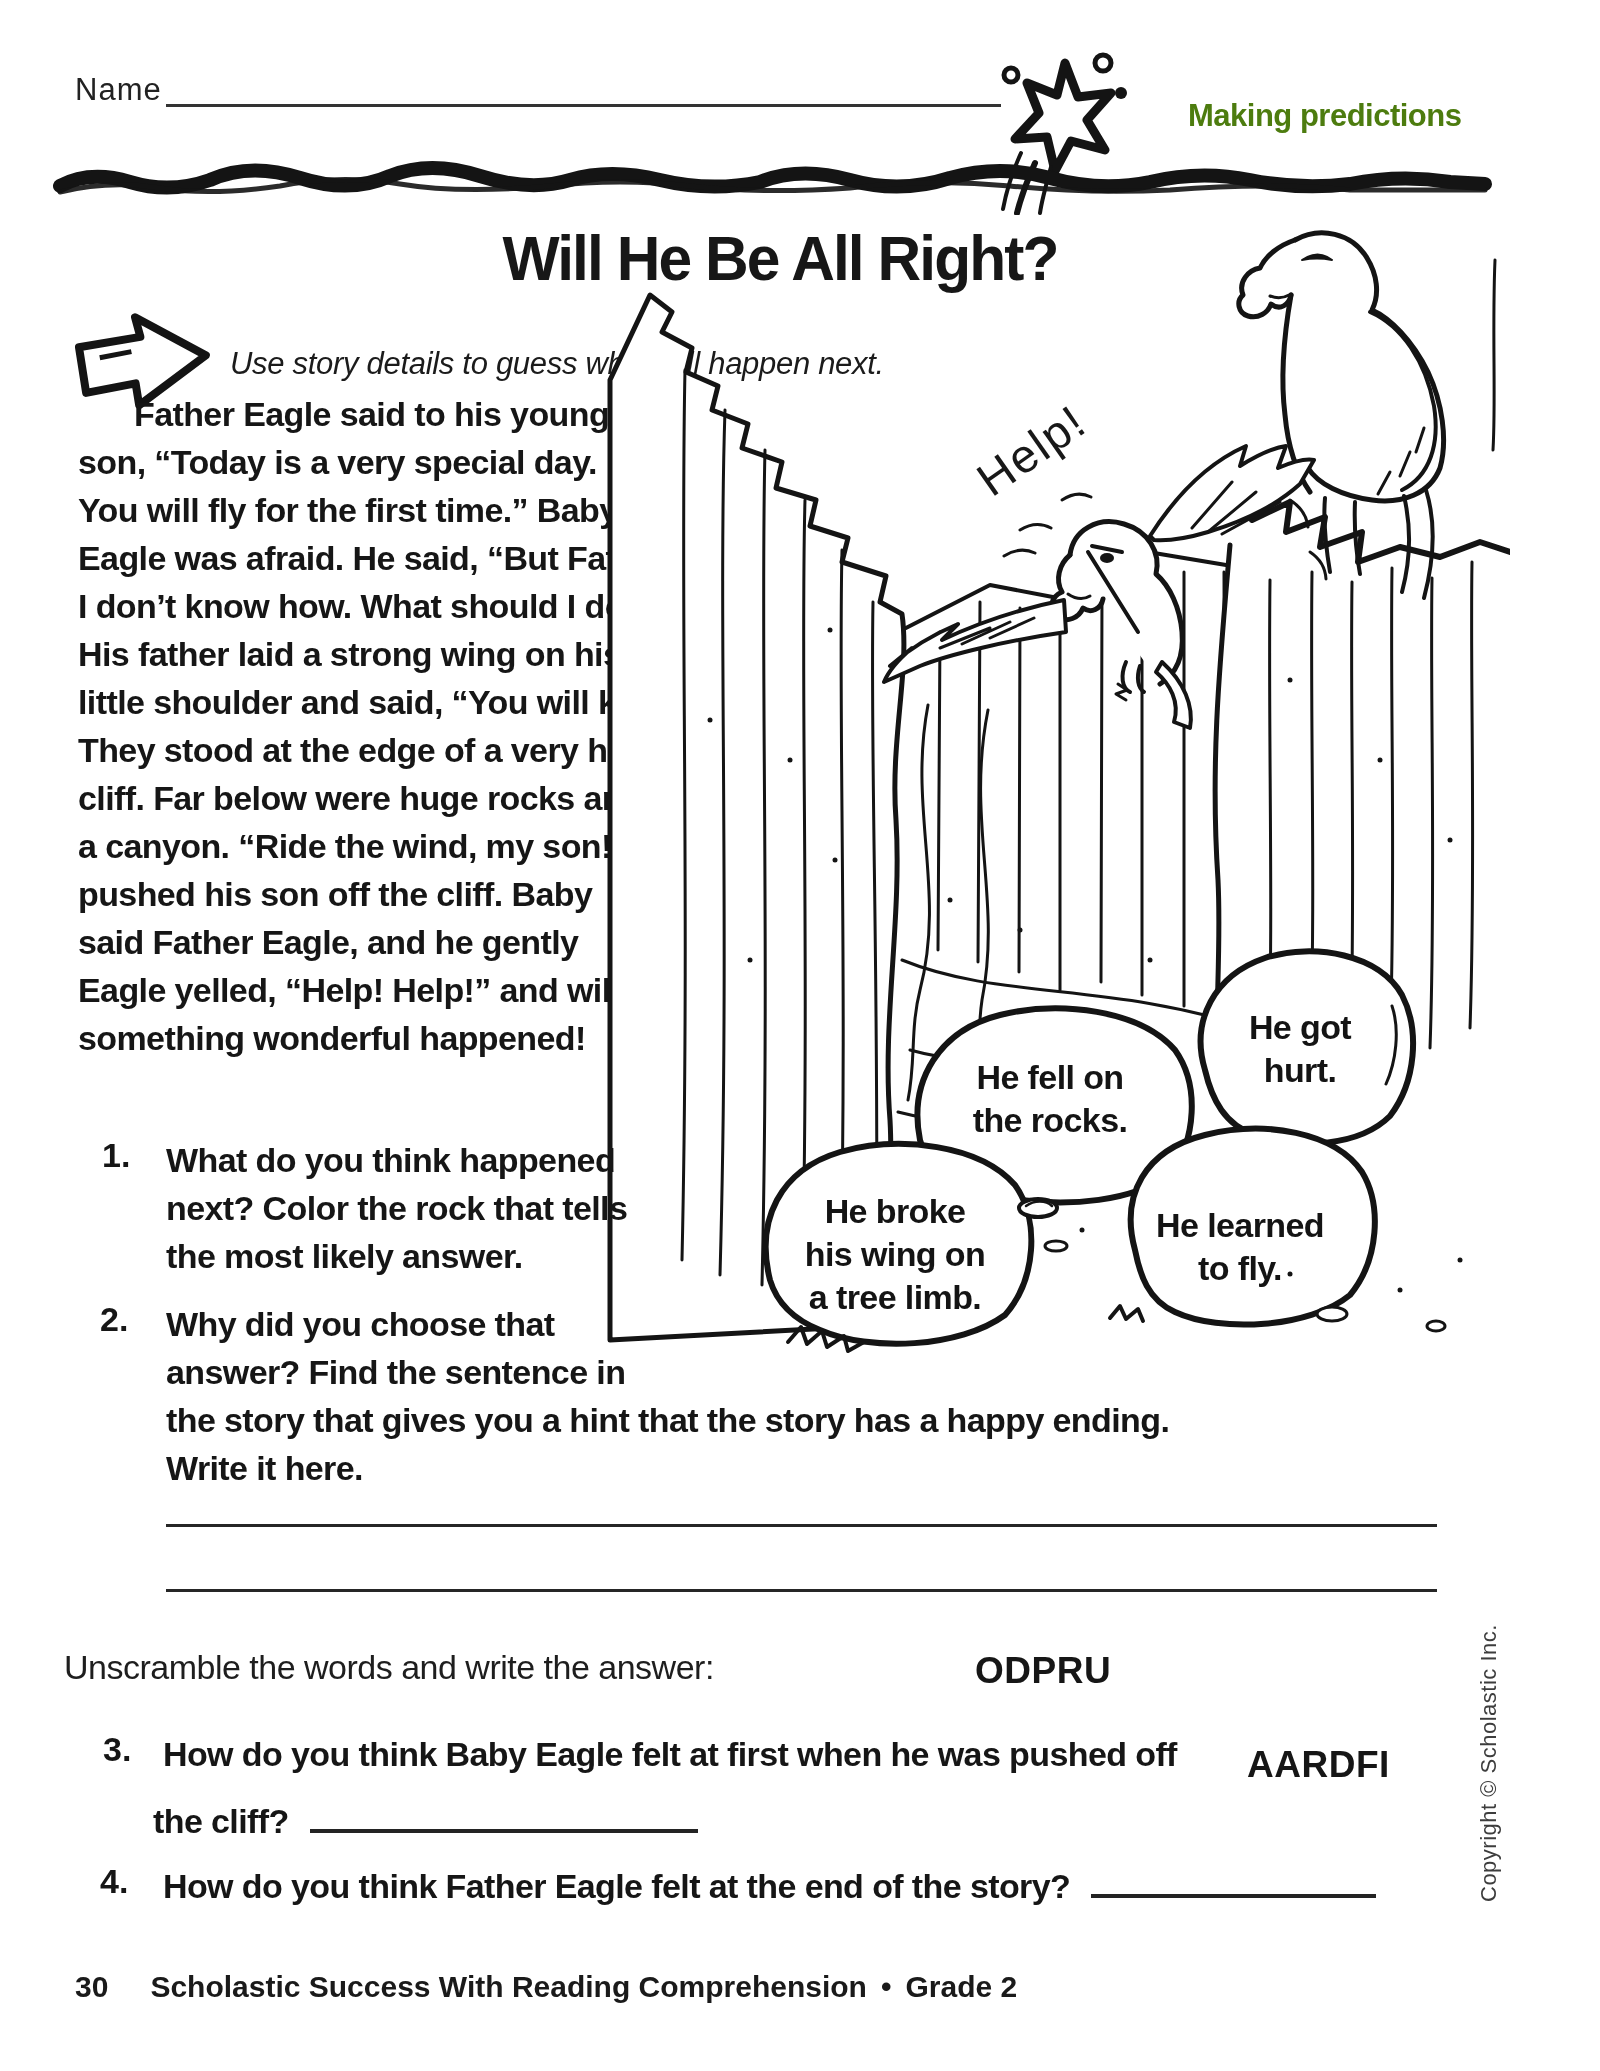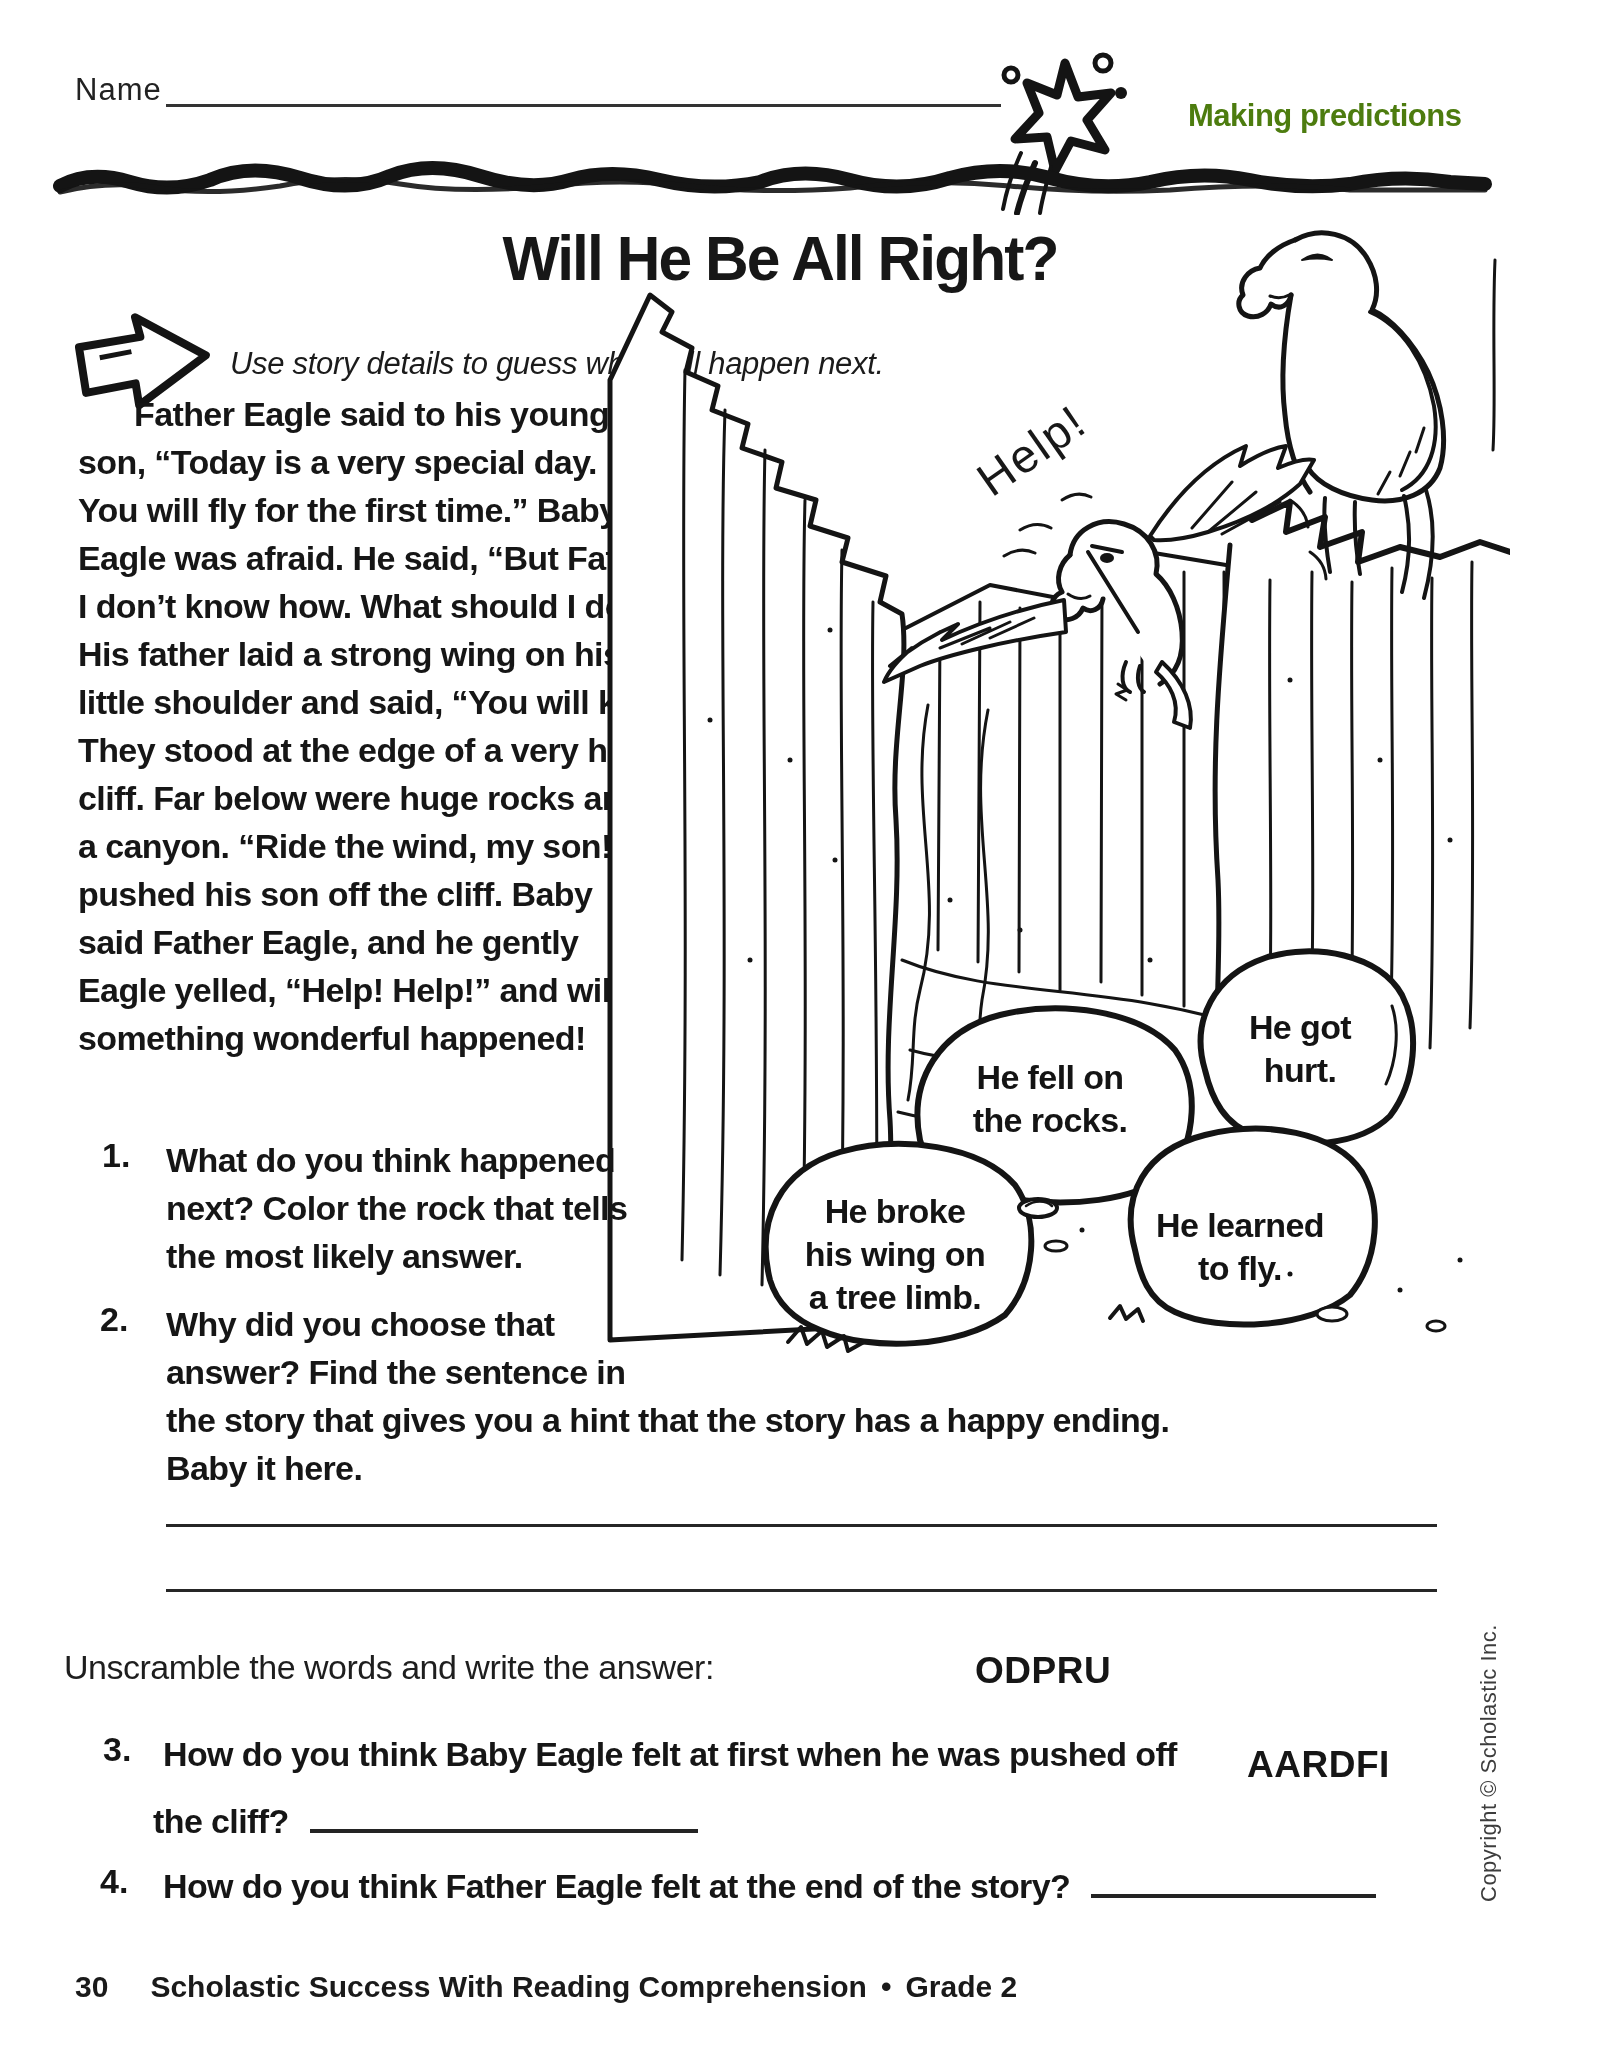--- a/index.html
+++ b/index.html
@@ -239,21 +239,21 @@
     <div class="line">What do you think happened</div>
     <div class="line">next? Color the rock that tells</div>
     <div class="line">the most likely answer.</div>
   </div>
 
   <div class="abs qnum" style="left:100px;top:1300px;">2.</div>
   <div class="abs qtext" style="left:166px;top:1300px;">
     <div class="line">Why did you choose that</div>
     <div class="line">answer? Find the sentence in</div>
     <div class="line">the story that gives you a hint that the story has a happy ending.</div>
-    <div class="line">Baby it here.</div>
+    <div class="line">Write it here.</div>
   </div>
   <div class="abs rule" style="left:166px;top:1524px;width:1271px;"></div>
   <div class="abs rule" style="left:166px;top:1589px;width:1271px;"></div>
 
   <div class="abs unscramble-label">Unscramble the words and write the answer:</div>
   <div class="abs word" style="left:975px;top:1650px;">ODPRU</div>
   <div class="abs word" style="left:1247px;top:1744px;">AARDFI</div>
 
   <div class="abs qnum" style="left:103px;top:1730px;">3.</div>
   <div class="abs qtext" style="left:163px;top:1730px;">

